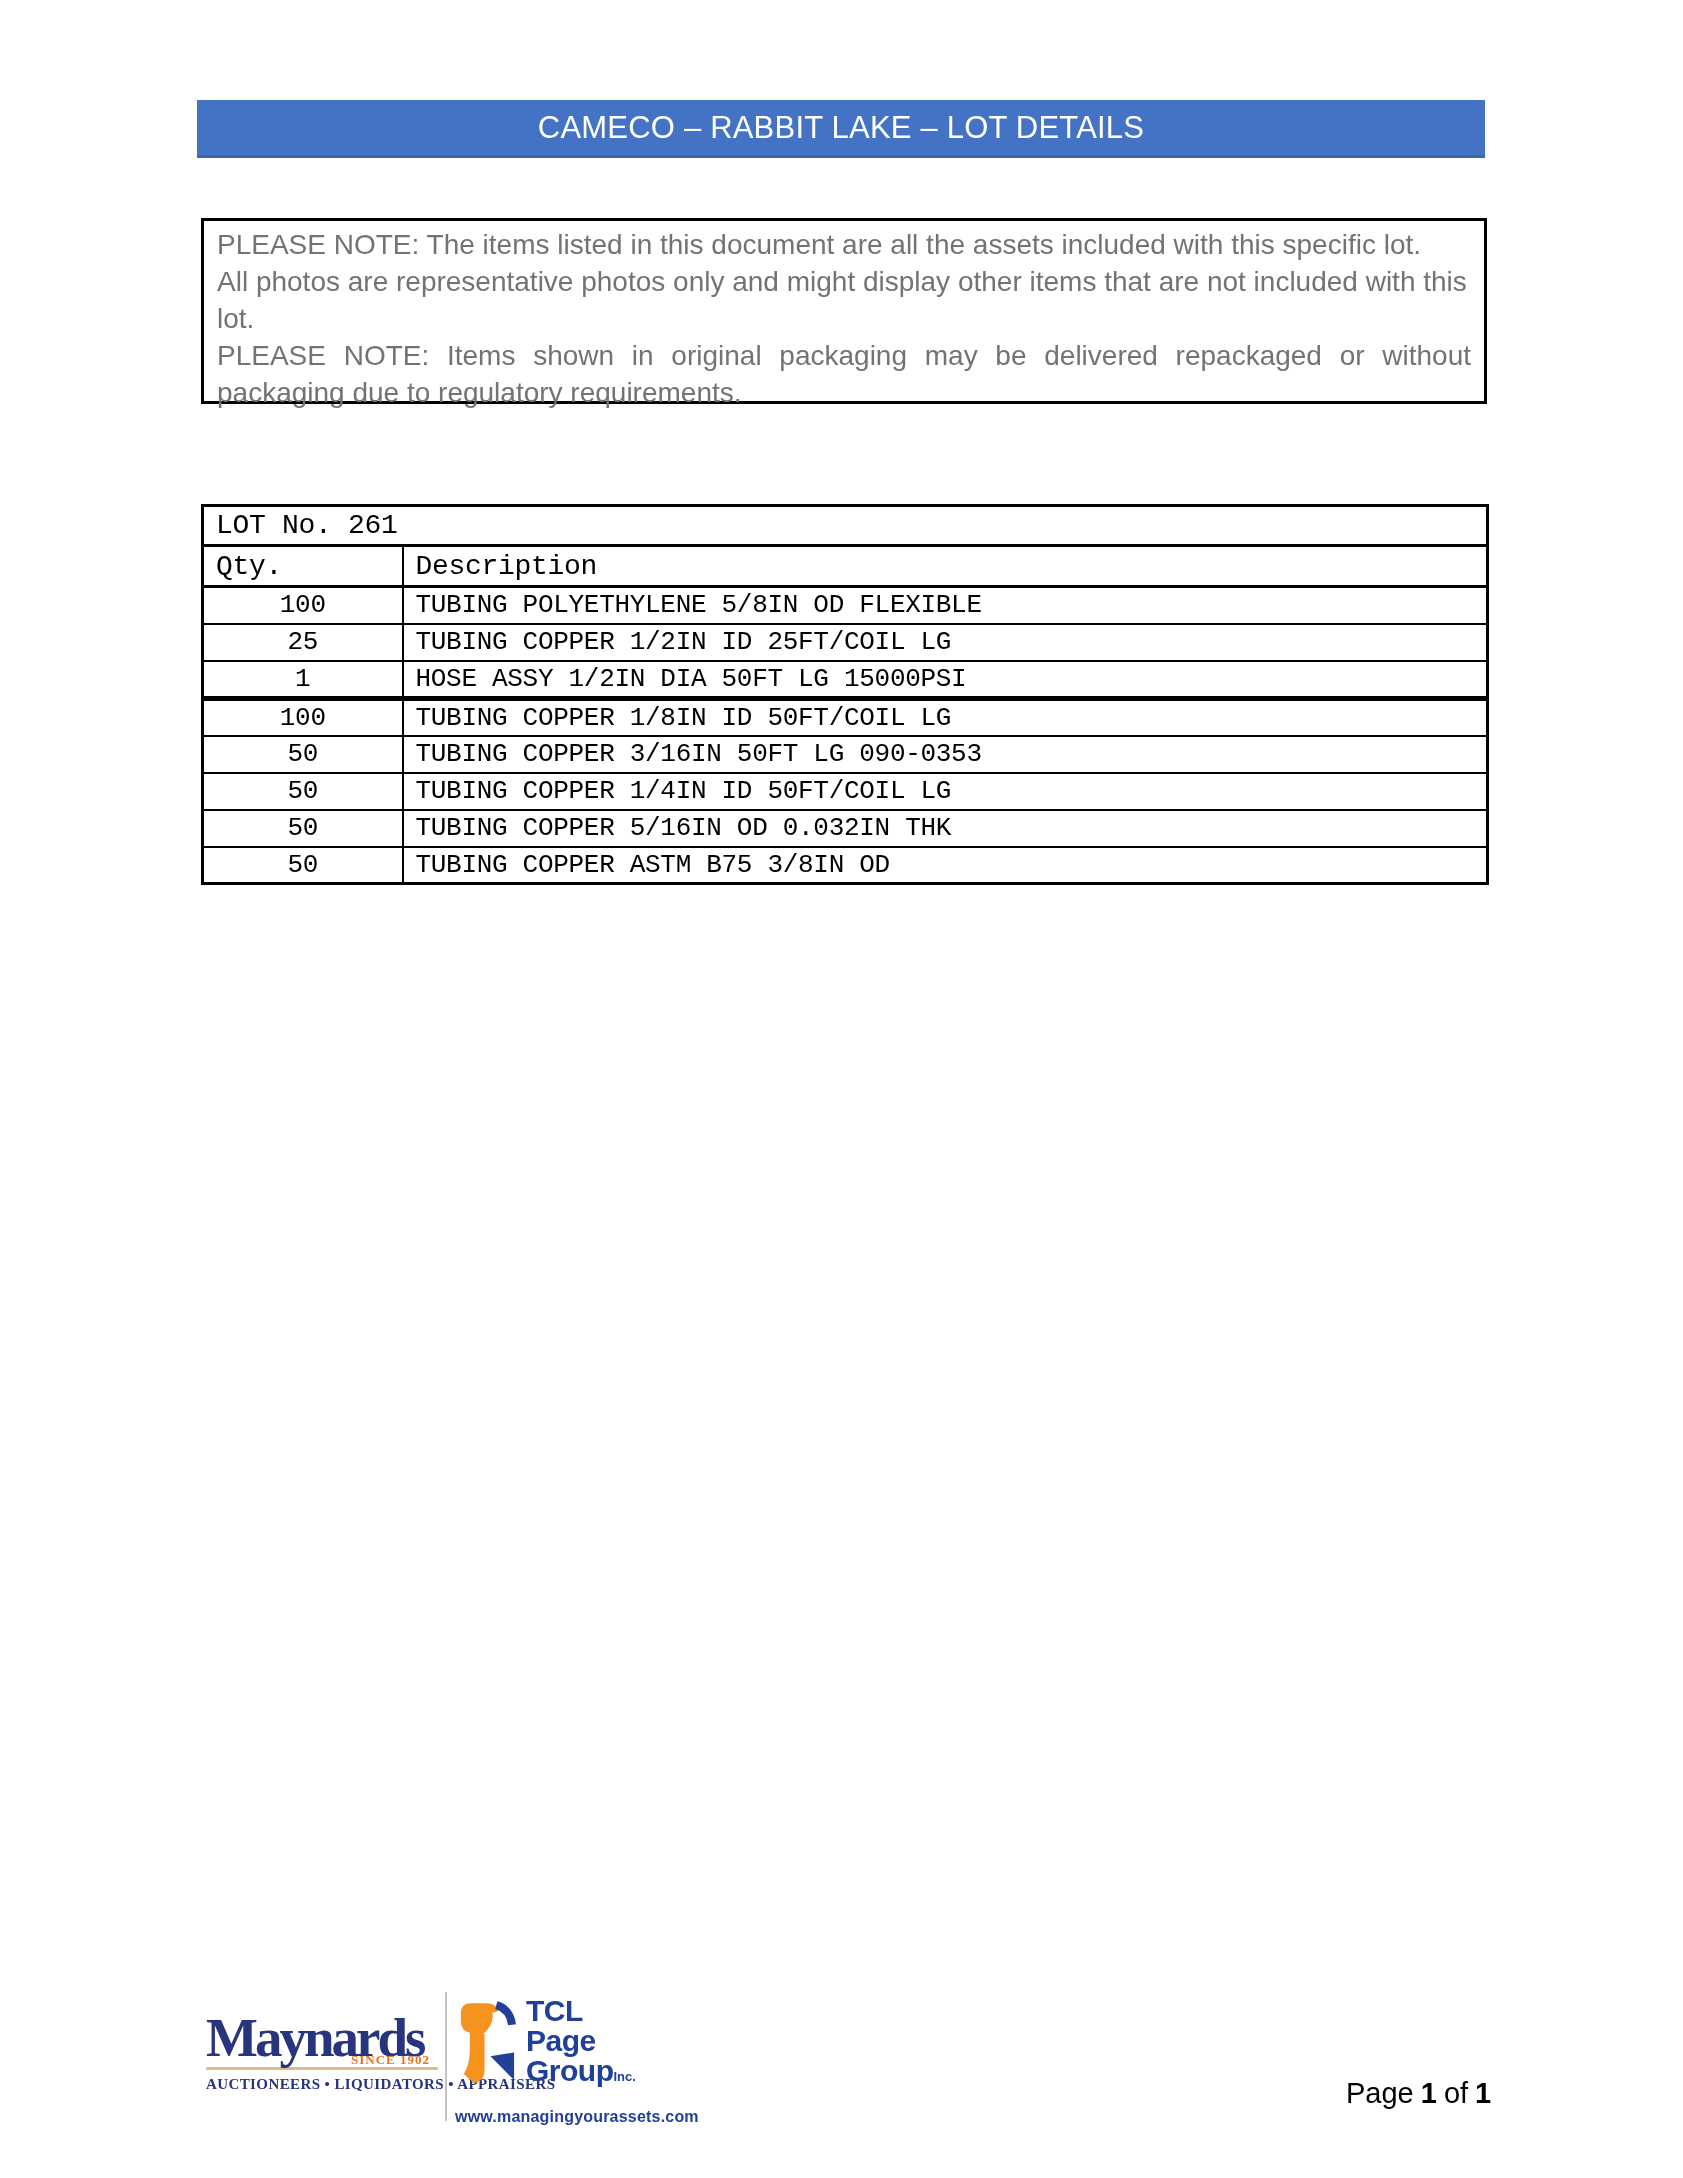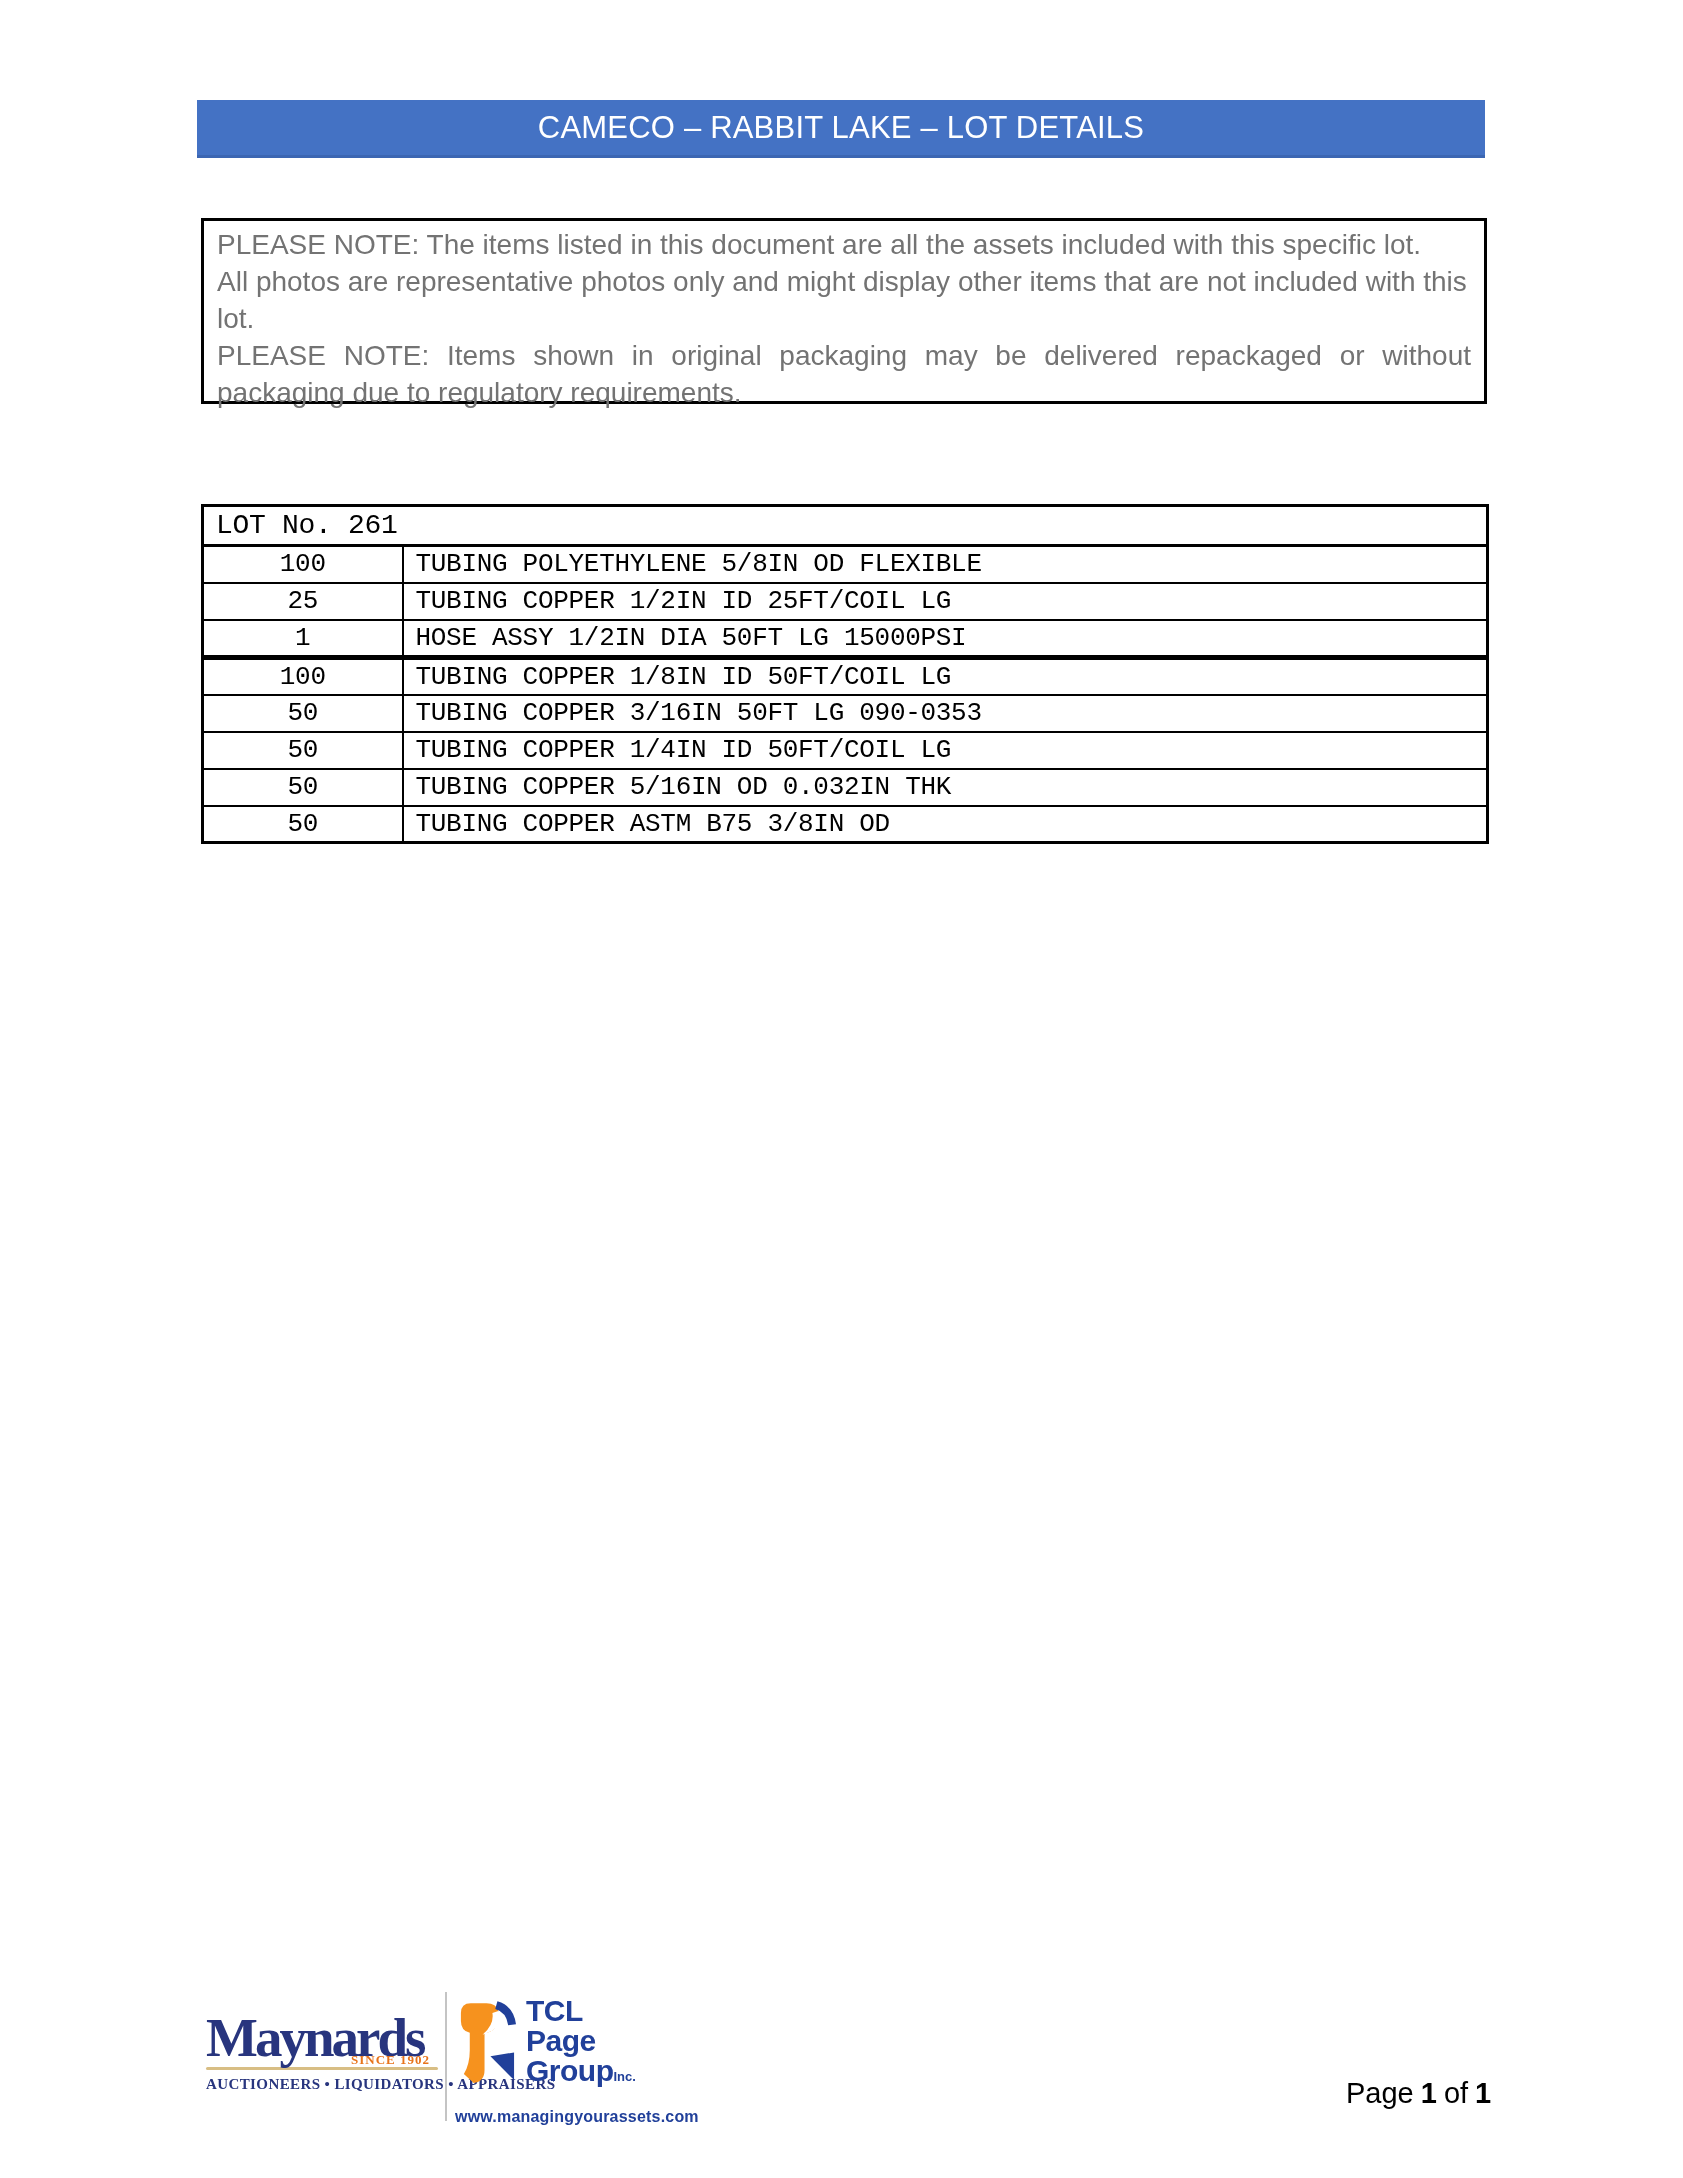--- a/index.html
+++ b/index.html
@@ -171,20 +171,24 @@
 
   <div class="lot-table-wrap">
     <table class="lot-table">
       <colgroup>
           <col class="qty-col">
           <col>
         </colgroup>
       <tbody>
         <tr class="lot-row">
           <td colspan="2">LOT No. 261</td>
+        </tr>
+        <tr class="head-row">
+          <td>Qty.</td>
+          <td>Description</td>
         </tr>
         <tr>
           <td class="qty">100</td>
           <td>TUBING POLYETHYLENE 5/8IN OD FLEXIBLE</td>
         </tr>
         <tr>
           <td class="qty">25</td>
           <td>TUBING COPPER 1/2IN ID 25FT/COIL LG</td>
         </tr>
         <tr class="thick-bottom">

